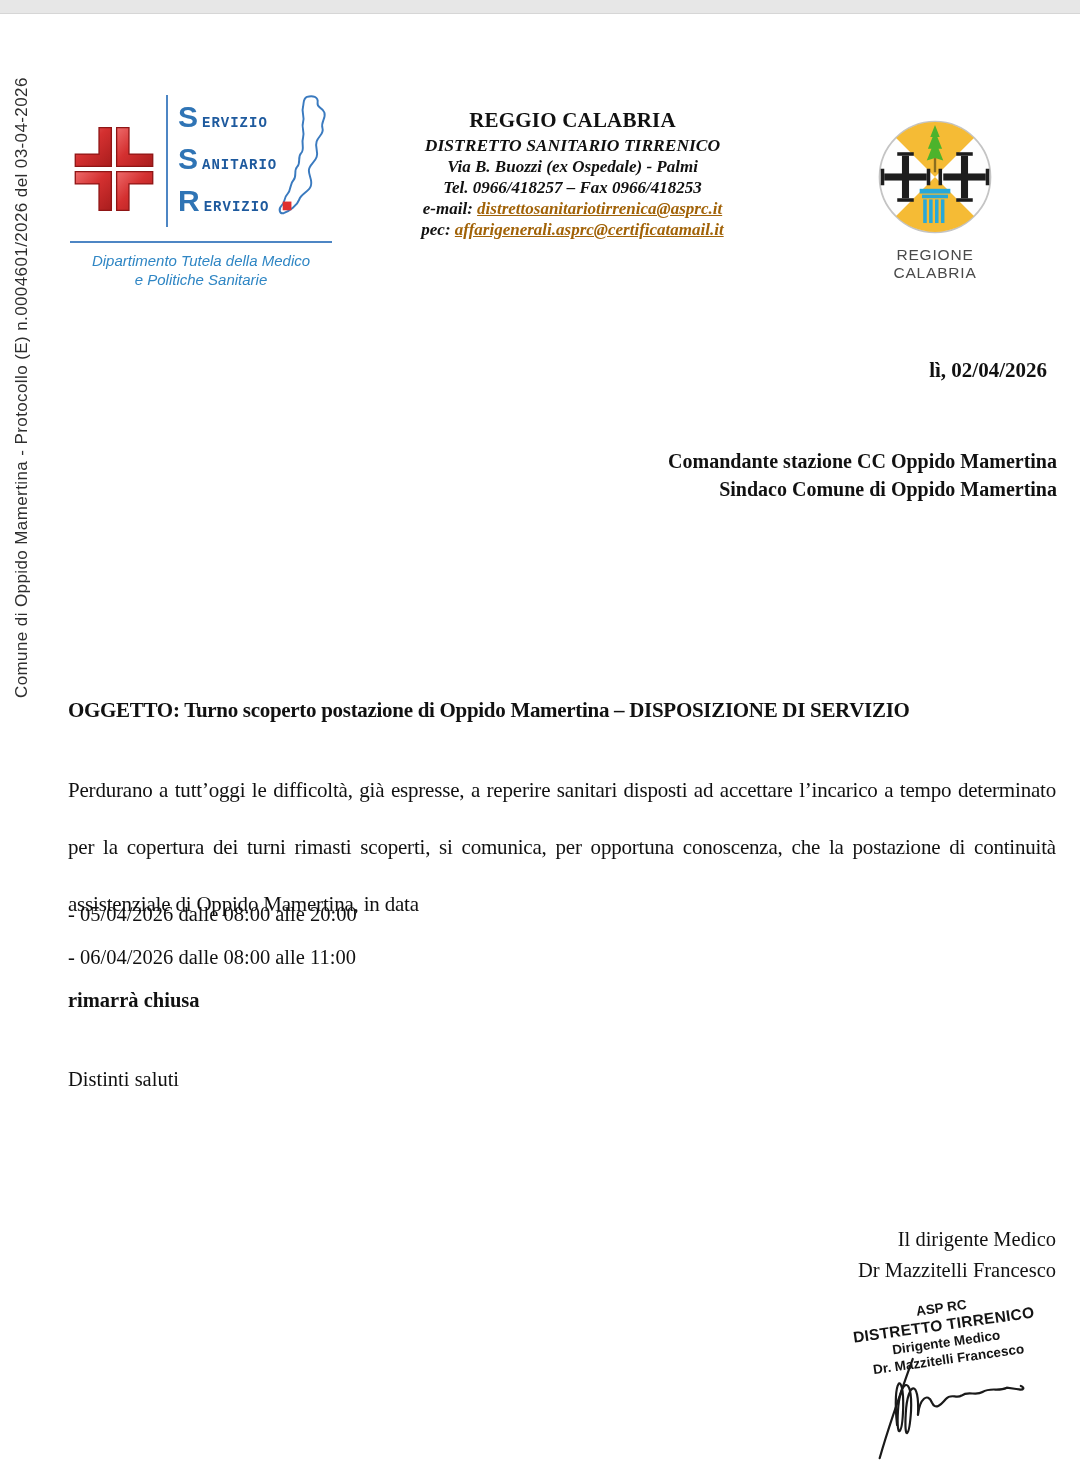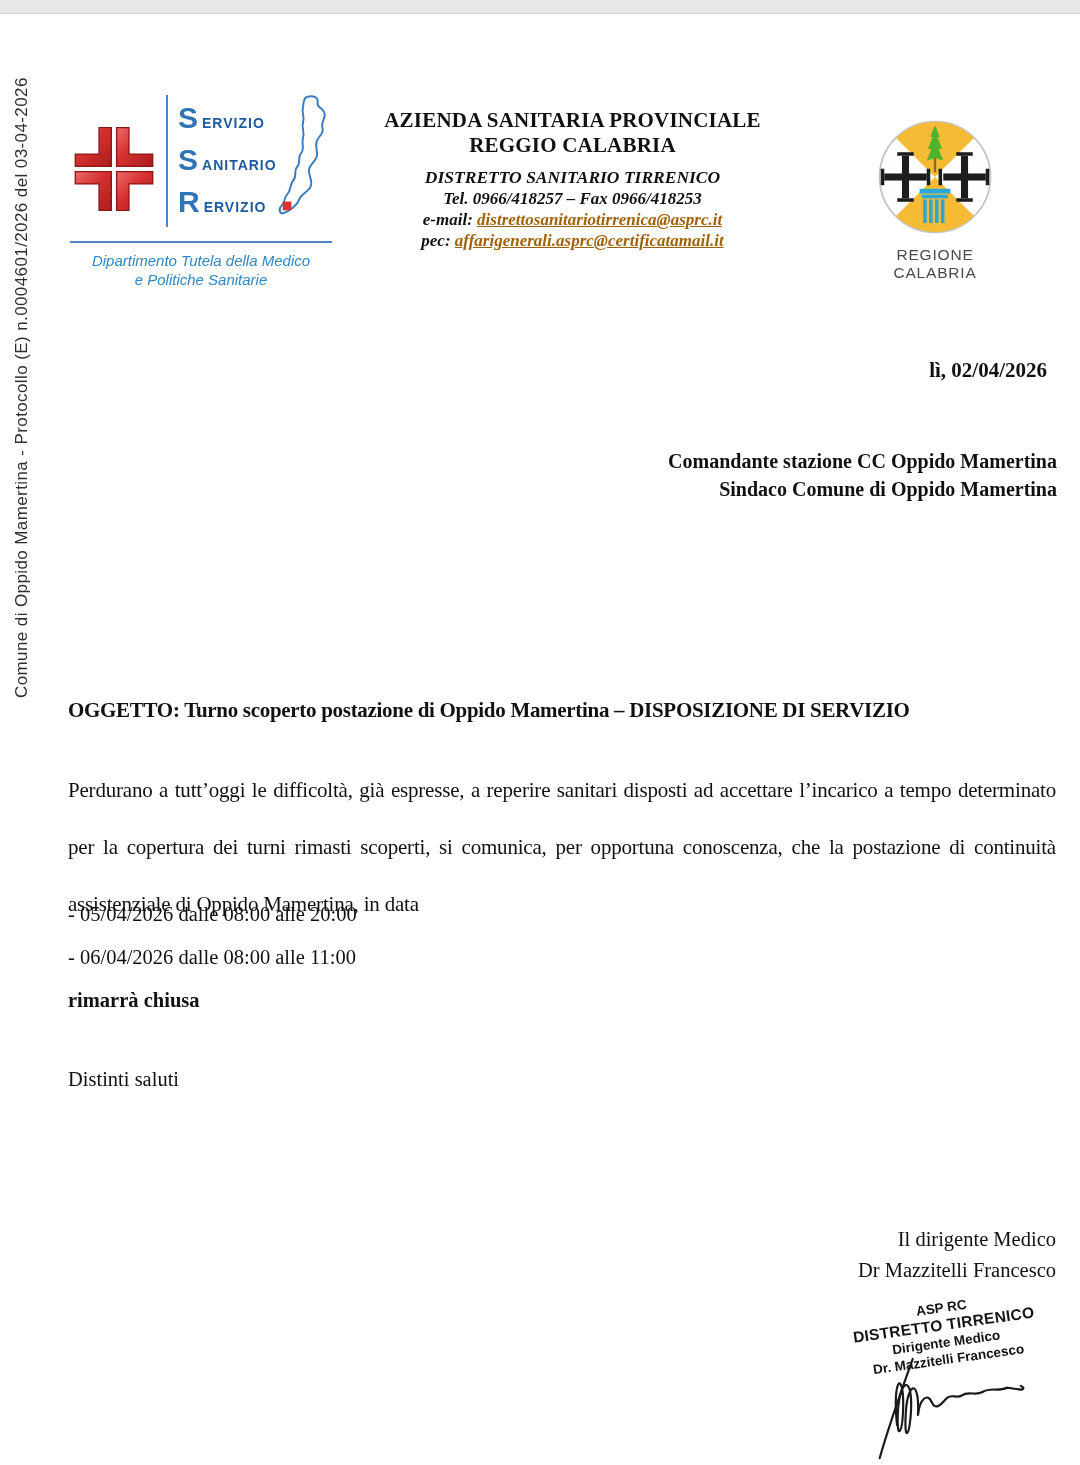--- a/index.html
+++ b/index.html
@@ -13,29 +13,29 @@
     font-family:"Liberation Sans", sans-serif;font-size:17px;color:#2e2e2e;letter-spacing:.4px;white-space:nowrap;}
 
   
   .ssr-logo{position:absolute;left:70px;top:95px;width:262px;}
   .ssr-top{position:relative;display:flex;align-items:flex-start;border-bottom:2px solid #4d86c4;padding-bottom:14px;min-height:130px;}
   .ssr-crosses{margin-top:22px;}
   .ssr-divider{width:0;border-left:2px solid #4d86c4;align-self:stretch;margin:0 10px 0 8px;}
   .ssr-words{padding-top:6px;}
   .ssr-word{display:flex;align-items:baseline;margin-bottom:12px;color:#2a6cb0;}
   .ssr-initial{font-family:"Liberation Sans", sans-serif;font-weight:bold;font-size:30px;line-height:26px;margin-right:4px;color:#2f74b5;}
-  .ssr-rest{font-family:Liberation Sans, sans-serif;font-weight:bold;font-size:14px;letter-spacing:1px;color:#1e5a9e;margin-top:14px;}
+  .ssr-rest{font-family:Liberation Mono, monospace;font-weight:bold;font-size:14px;letter-spacing:1px;color:#1e5a9e;margin-top:14px;}
   .calabria-map{position:absolute;right:-4px;top:-2px;}
   .ssr-dept{margin-top:8px;text-align:center;color:#2f86c4;
     font-family:"Liberation Sans", sans-serif;font-style:italic;font-size:15px;line-height:19px;}
 
   
   .header-center{position:absolute;left:335px;top:108px;width:475px;text-align:center;}
   .hc-l1,.hc-l2{font-size:21px;font-weight:bold;line-height:25px;letter-spacing:.2px;}
-  .hc-l3{font-size:17.5px;font-weight:bold;font-style:italic;line-height:22px;margin-top:8px;}
+  .hc-l3{font-size:17.5px;font-weight:bold;font-style:italic;line-height:22px;margin-top:1px;}
   .hc-l4,.hc-l5{font-size:17px;font-weight:bold;font-style:italic;line-height:21px;}
   .hc-mail{font-size:17px;font-weight:bold;font-style:italic;line-height:21px;}
   .hc-mail a{color:#a16207;text-decoration:underline;}
 
   
   .regione-logo{position:absolute;left:853px;top:118px;width:164px;text-align:center;}
   .regione-caption{margin-top:6px;font-family:"Liberation Sans", sans-serif;font-size:15.5px;color:#4a4a4a;letter-spacing:.8px;}
 
   .date-line{position:absolute;top:358px;right:33px;font-size:21px;font-weight:bold;}
 
@@ -106,23 +106,23 @@
         <rect x="9" y="112" width="9" height="9" fill="#e03030"></rect>
       </svg>
     </div>
     <div class="ssr-dept">
       <div>Dipartimento Tutela della Medico</div>
       <div>e Politiche Sanitarie</div>
     </div>
   </div>
 
   <div class="header-center">
-    <div class="hc-l1">AZIENDA SANITARIA PROVINCIALE</div>
     <div class="hc-l2">REGGIO CALABRIA</div>
     <div class="hc-l3">DISTRETTO SANITARIO TIRRENICO</div>
+    <div class="hc-l4">Via B. Buozzi (ex Ospedale) - Palmi</div>
     <div class="hc-l5">Tel. 0966/418257 – Fax 0966/418253</div>
     <div class="hc-mail"><span>e-mail: </span><a href="#">distrettosanitariotirrenica@asprc.it</a></div>
     <div class="hc-mail"><span>pec: </span><a href="#">affarigenerali.asprc@certificatamail.it</a></div>
   </div>
 
   <div class="regione-logo">
     <svg width="118" height="118" viewBox="0 0 100 100">
       <circle cx="50" cy="50" r="47" fill="#fefefe" stroke="#c4c4c4" stroke-width="1.5"></circle>
       <path d="M50,50 L17,17 A47,47 0 0 1 83,17 Z" fill="#f5bb35"></path>
       <path d="M50,50 L17,83 A47,47 0 0 0 83,83 Z" fill="#f5bb35"></path>

